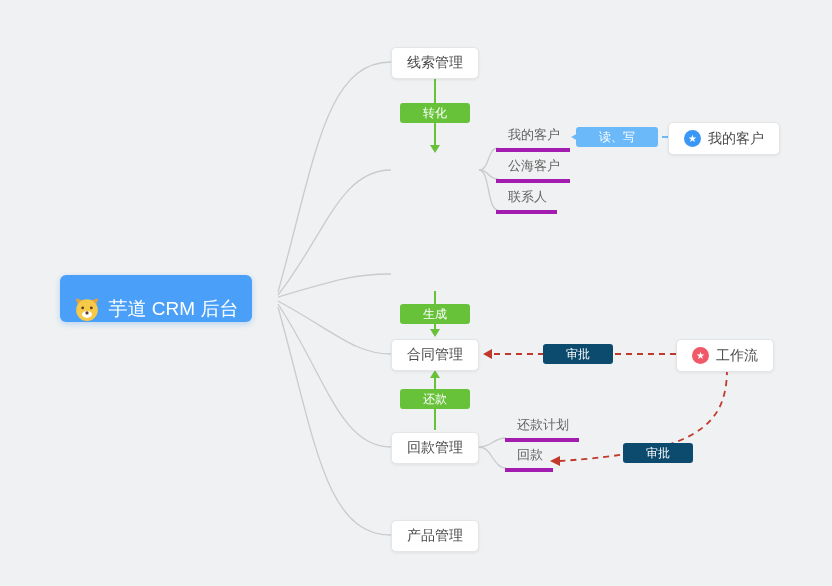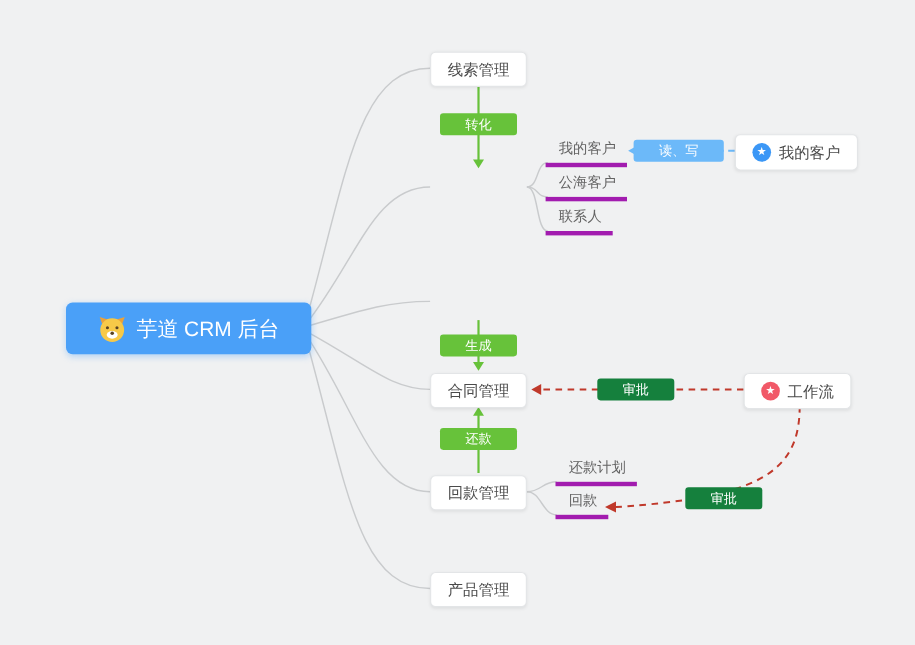--- a/index.html
+++ b/index.html
@@ -5,39 +5,39 @@
   html,body{margin:0;padding:0;background:#f0f1f2;}
   .canvas{
     position:relative;width:832px;height:586px;background:#f0f1f2;
     font-family:"Liberation Sans","DejaVu Sans",sans-serif;overflow:hidden;
   }
   svg.wires{position:absolute;left:0;top:0;z-index:1;}
   .node{
     position:absolute;z-index:2;background:#fff;border:1px solid #e3e5e7;
     border-radius:5px;padding:7px 15px;font-size:14px;color:#4a4a4a;
     box-shadow:0 1px 3px rgba(0,0,0,.07);display:flex;align-items:center;gap:7px;
-    white-space:nowrap;line-height:16px;
+    white-space:nowrap;line-height:16px;font-family:Liberation Serif, serif;
   }
   .root-node{
-    position:absolute;z-index:2;left:60px;top:275px;width:223px;height:47px;
+    position:absolute;z-index:2;left:60px;top:275px;width:192px;height:47px;
     background:#4aa0f8;border:none;border-radius:6px;color:#fff;font-size:19px;
-    display:flex;align-items:center;justify-content:center;gap:9px;
+    display:flex;align-items:flex-end;justify-content:center;gap:9px;
     box-shadow:0 2px 6px rgba(74,160,248,.35);white-space:nowrap;
   }
   .child{
     position:absolute;z-index:2;font-size:13px;color:#636363;line-height:15px;
     padding:0 10px 6px 12px;border-bottom:4px solid #a21caf;white-space:nowrap;
   }
   .badge{
     position:absolute;z-index:3;transform:translateX(-50%);color:#fff;
     font-size:12px;line-height:1;padding:4px 23px;border-radius:3px;white-space:nowrap;
   }
   .badge.green{background:#67c23a}
   .badge.blue{background:#6cb9f9}
-  .badge.red{background:#15803d}
+  .badge.red{background:#0c4a6e}
   .circle-icon{
     width:17px;height:17px;border-radius:50%;display:flex;align-items:center;
     justify-content:center;color:#fff;font-size:10px;flex:0 0 auto;
   }
   .circle-icon.blue{background:#3b97f6}
   .circle-icon.pink{background:#f15968}
   .dog{width:26px;height:26px;flex:0 0 auto;}
 </style>
 </head>
 <body>

